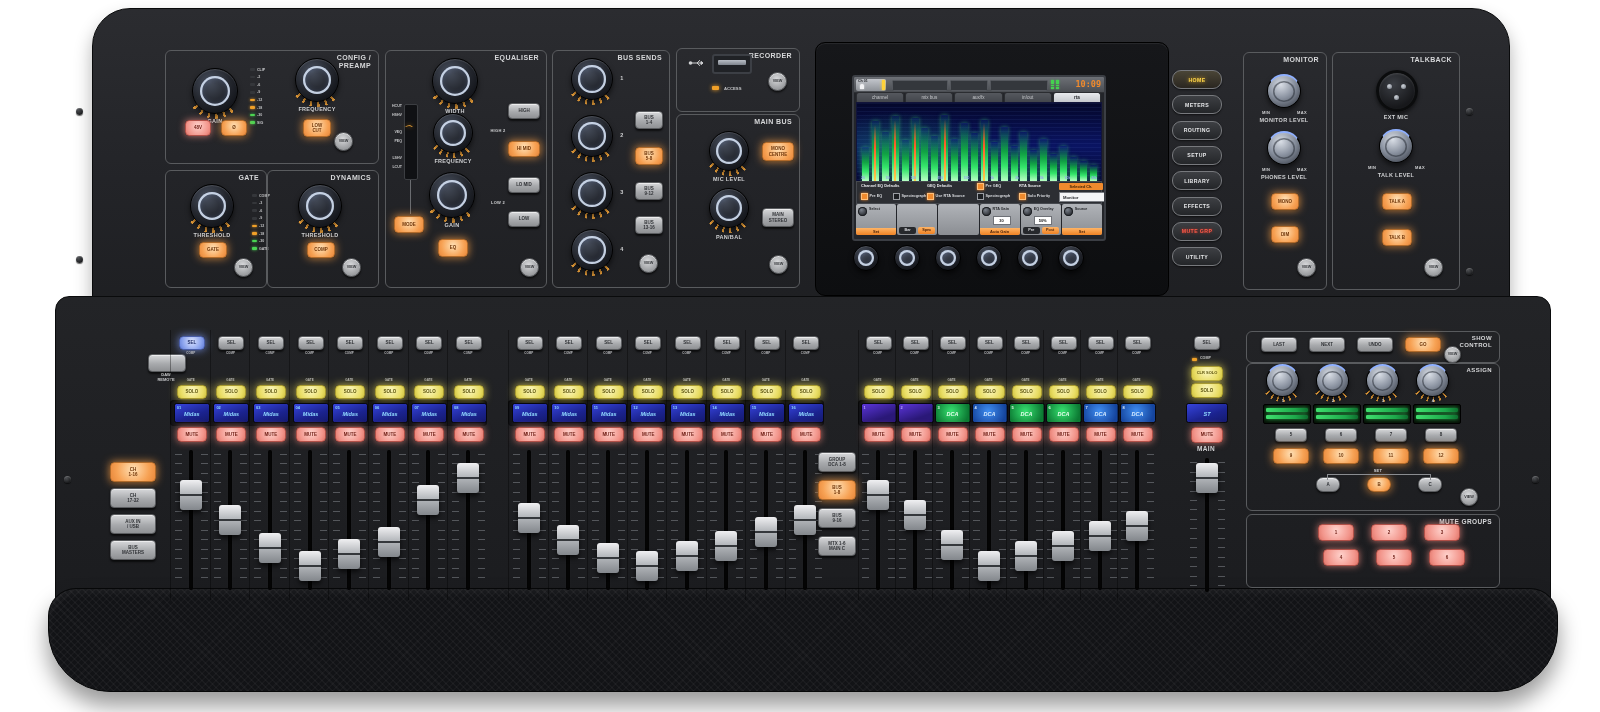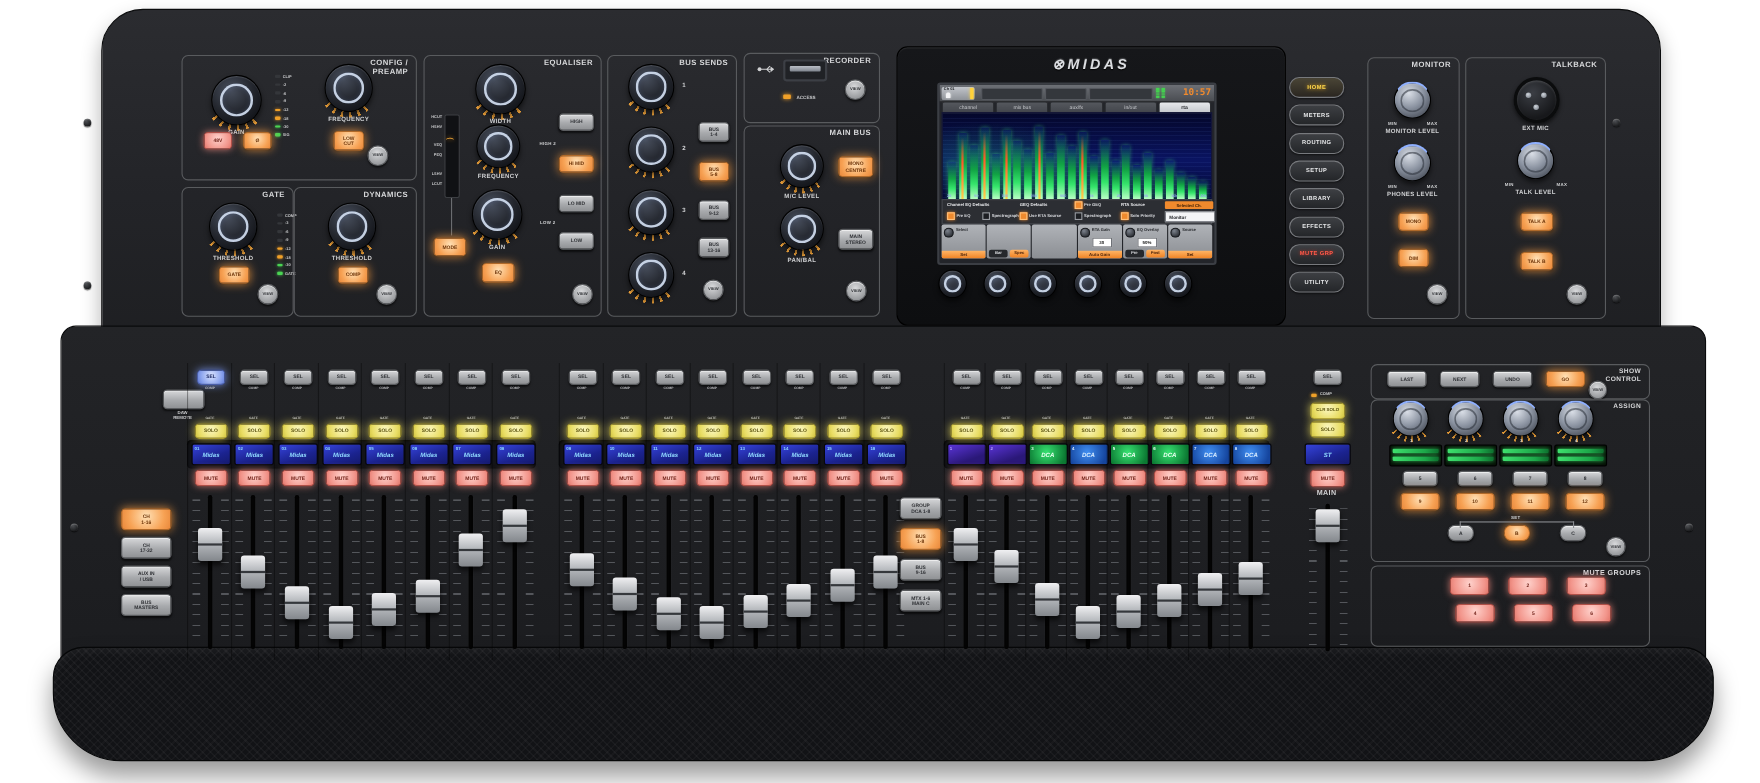--- a/index.html
+++ b/index.html
@@ -355,21 +355,20 @@
   <div class="kw" style="left:709px;top:188px;width:40px;height:40px">
       <i class="kt"></i>
       <i class="kb"></i>
     </div>
   <span class="lbl" style="left:729px;top:234px">PAN/BAL</span>
   <div class="btn" style="left:762px;top:208px;width:30px;height:17px">MAIN
 STEREO</div>
   <div class="btn viewb" style="left:769px;top:255px;width:17px;height:17px">VIEW</div>
 
   <div id="bezel">
-    <div id="logo"><span>⊗</span><span>MIDAS</span></div>
     <div id="lcd">
       <div class="scr-top">
         <div class="chtile">
           <span class="cn">Ch 01</span>
           <span class="mic"></span>
           <span class="ybar"></span>
         </div>
         <div class="tbox" style="left:38px;width:54px"></div>
         <div class="tbox" style="left:96px;width:36px"></div>
         <div class="tbox" style="left:136px;width:56px"></div>
@@ -378,21 +377,21 @@
             <i></i>
             <i></i>
             <i></i>
           </div>
         <div class="tled" style="left:202px;top:3px">
             <i></i>
             <i></i>
             <i></i>
             <i></i>
           </div>
-        <span class="clock">10:57</span>
+        <span class="clock">10:09</span>
       </div>
       <div id="tabs">
           <div class="tab">channel</div>
           <div class="tab">mix bus</div>
           <div class="tab">aux/fx</div>
           <div class="tab">in/out</div>
           <div class="tab act">rta</div>
         </div>
       <div id="spectro">
         <div class="scan"></div>

